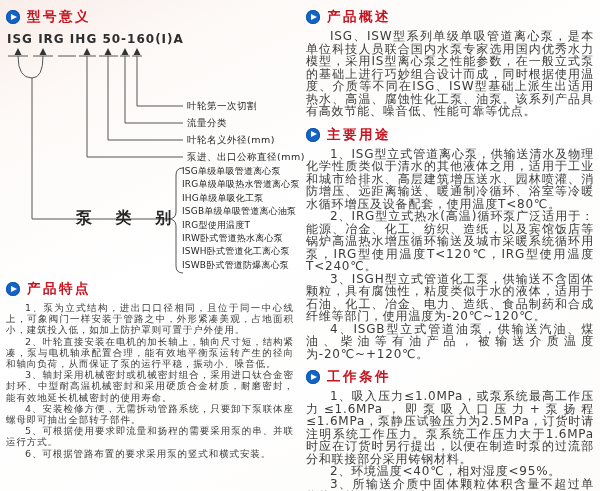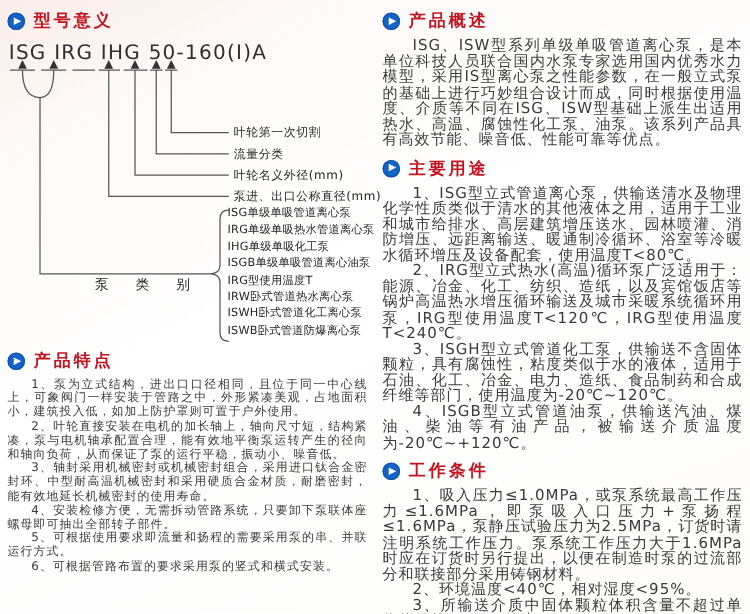--- a/index.html
+++ b/index.html
@@ -21,31 +21,31 @@
   .play-icon::after { content:""; position:absolute; left:5px; top:3.5px;
                border-left:6px solid #ffffff; border-top:3.5px solid transparent; border-bottom:3.5px solid transparent; }
   .sec-title { font-size:13.5px; font-weight:bold; color:#c51420; letter-spacing:2.5px; white-space:nowrap; }
 
   .body-p { margin:0; text-align:justify; text-indent:2em; color:#3b3b3b; }
   .col-left  .body-p { font-size:9.5px; line-height:11.2px; letter-spacing:0.9px; }
   .col-right .body-p { font-size:12px; line-height:12.5px; letter-spacing:0.8px; }
 
   
   .diagram { position:relative; height:242px; margin-top:6px; }
-  .model-code { position:absolute; left:1px; top:0; font-size:16px; font-weight:normal;
+  .model-code { position:absolute; left:1px; top:0; font-size:12px; font-weight:bold;
                 letter-spacing:1px; color:#2e2e2e; white-space:nowrap; }
   .diagram svg { position:absolute; left:0; top:16px; }
   .callout { position:absolute; left:181px; font-size:9.5px; color:#252525; letter-spacing:0.5px; white-space:nowrap; }
   .callout.c1 { top:68px;text-align:center; }
   .callout.c2 { top:85px; }
   .callout.c3 { top:102px; }
   .callout.c4 { top:119px; }
   .pump-list { position:absolute; left:176px; top:133px; }
   .pump-item { font-size:9px; line-height:13.4px; color:#252525; letter-spacing:0.2px; white-space:nowrap; }
-  .category-label { position:absolute; left:70px; top:188px; font-size:11px; font-weight:normal;
+  .category-label { position:absolute; left:70px; top:176px; font-size:16px; font-weight:bold;
                     color:#252525; letter-spacing:9px; white-space:nowrap; }
 
   .mt8 { margin-top:8px; }
   .mt6 { margin-top:6px; }
 </style>
 </head>
 <body>
 
 <div class="page">
 

